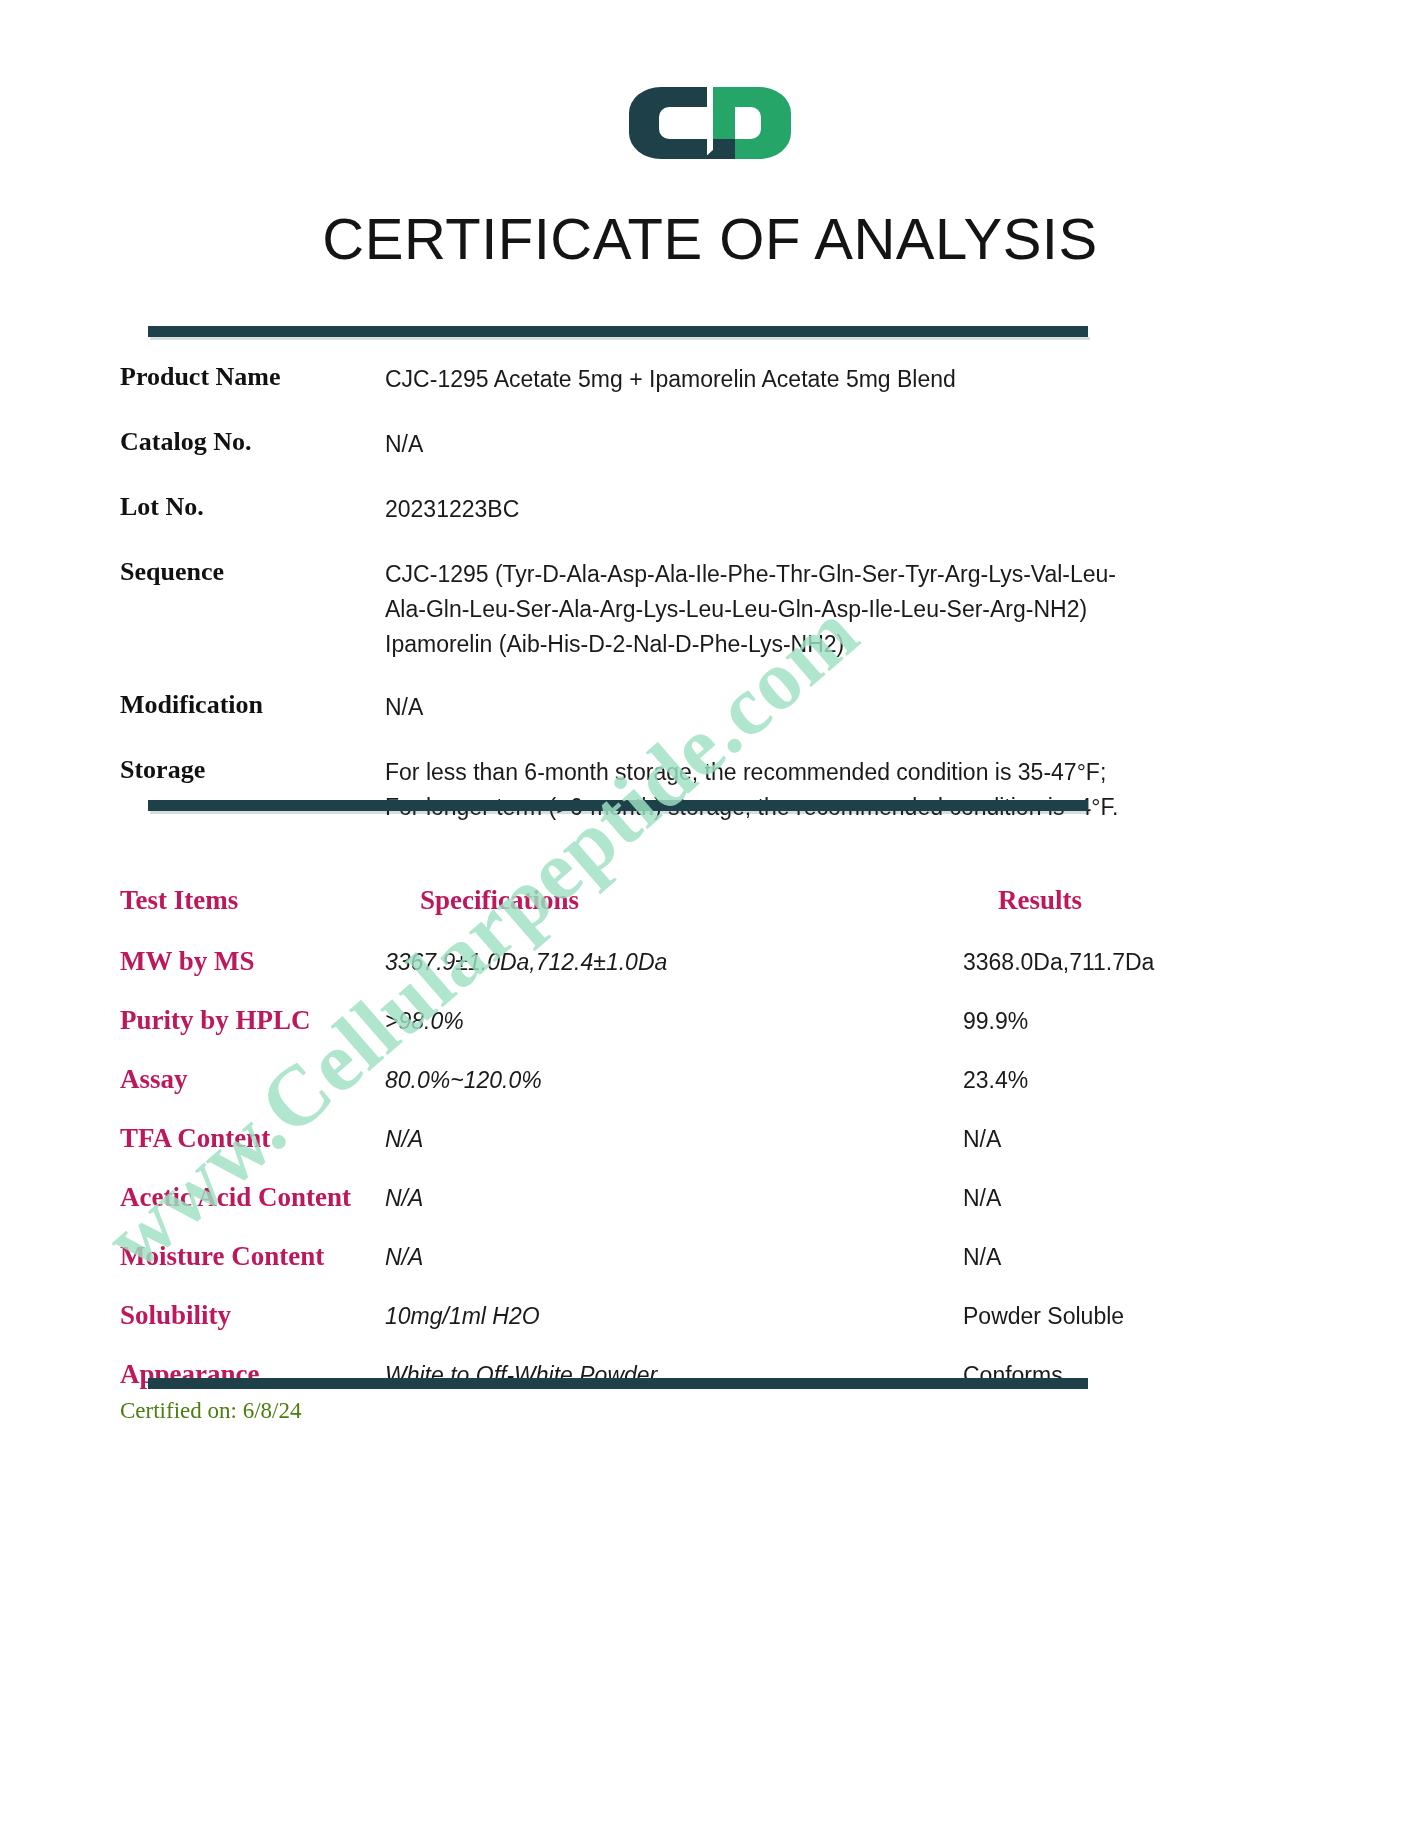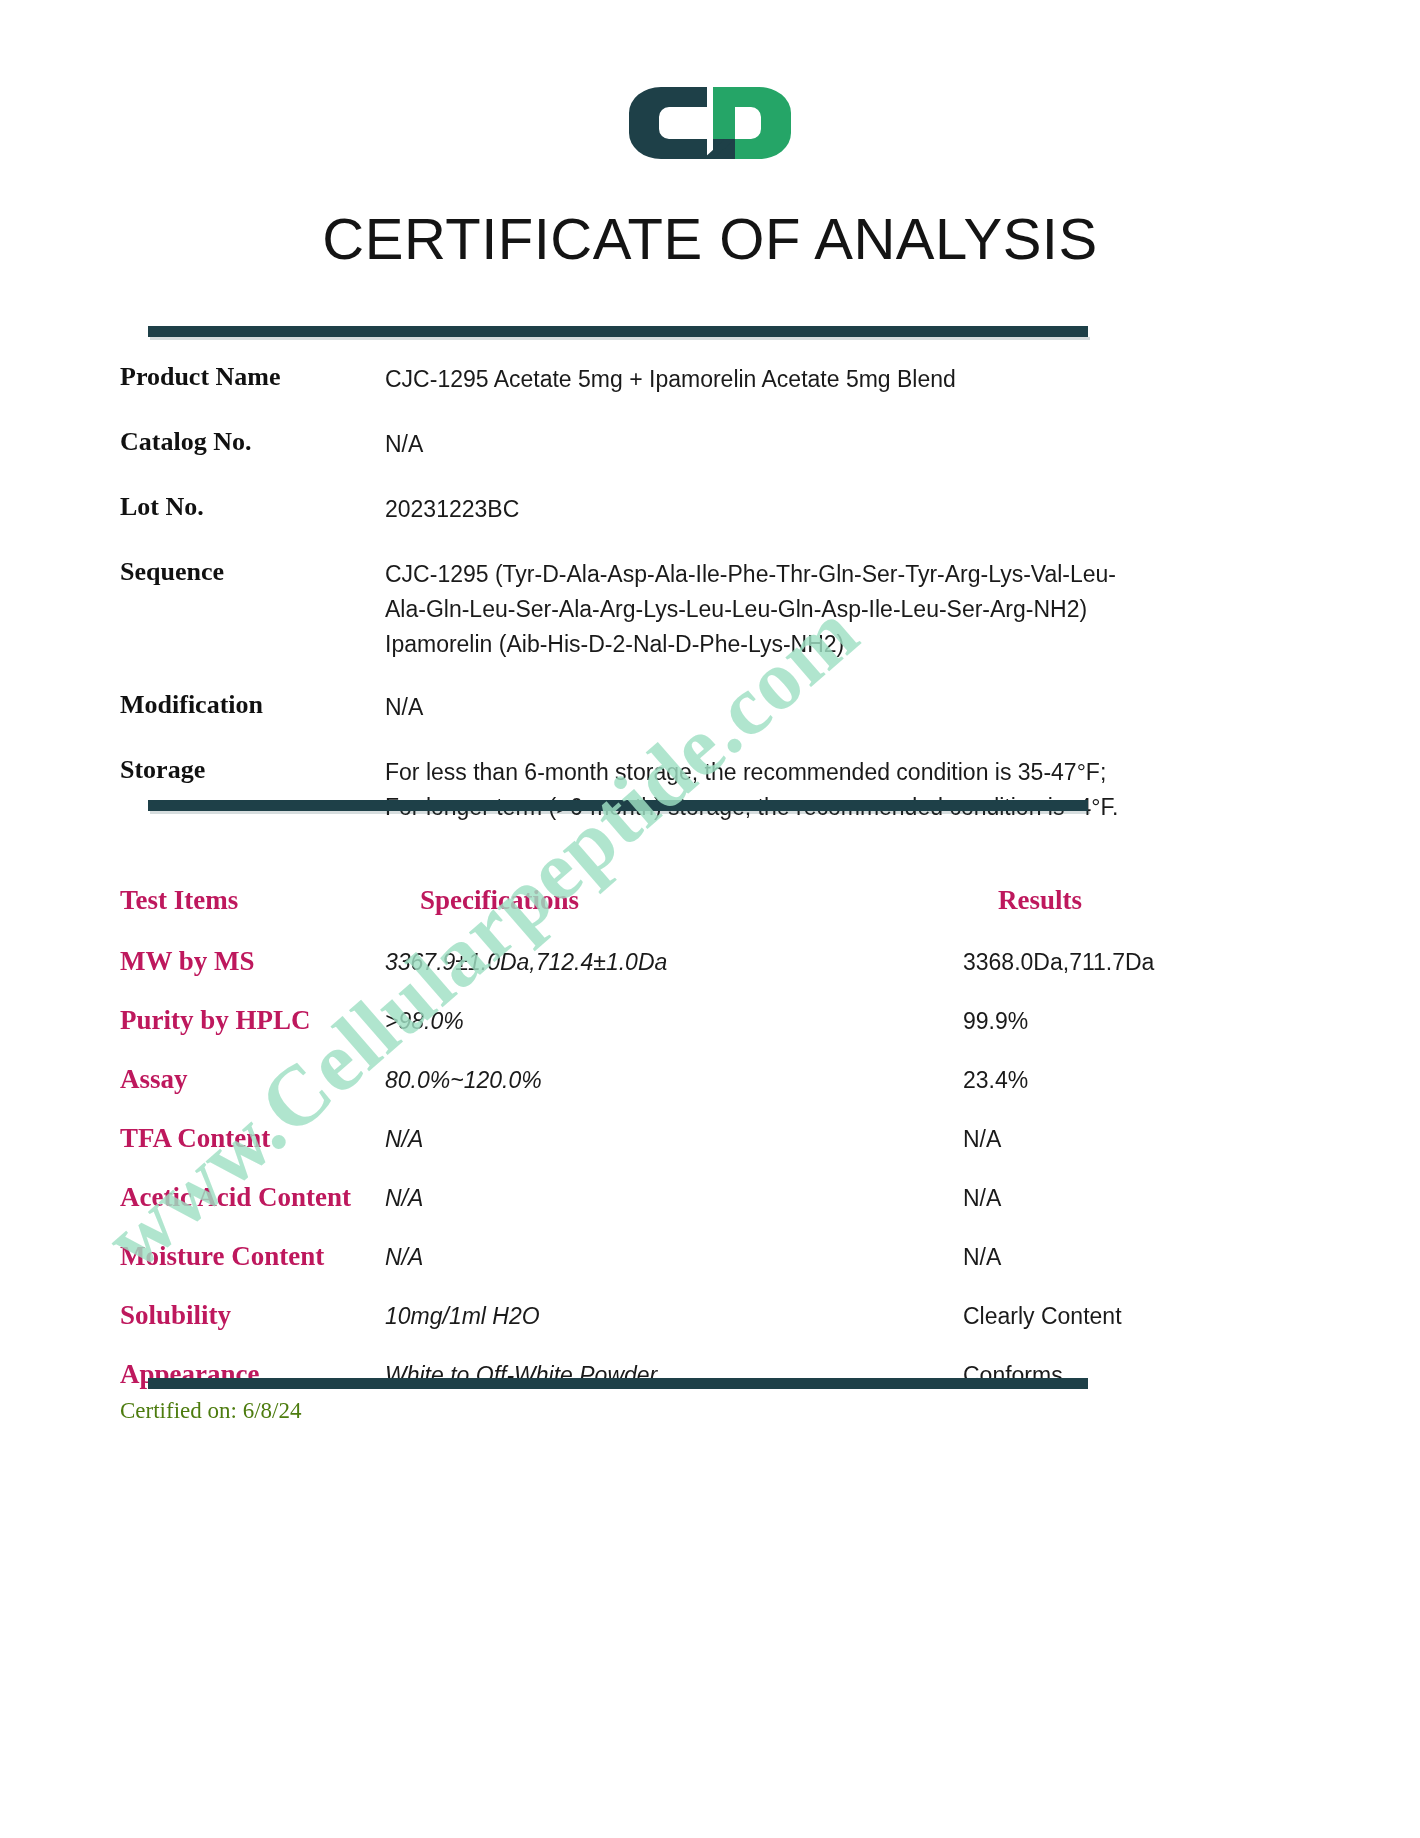--- a/index.html
+++ b/index.html
@@ -248,21 +248,21 @@
 
     <div class="trow">
       <div class="td-item">Moisture Content</div>
       <div class="td-spec">N/A</div>
       <div class="td-res">N/A</div>
     </div>
 
     <div class="trow">
       <div class="td-item">Solubility</div>
       <div class="td-spec">10mg/1ml H2O</div>
-      <div class="td-res">Clearly Content</div>
+      <div class="td-res">Powder Soluble</div>
     </div>
 
     <div class="trow">
       <div class="td-item">Appearance</div>
       <div class="td-spec">White to Off-White Powder</div>
       <div class="td-res">Conforms</div>
     </div>
 
   </div>
 

